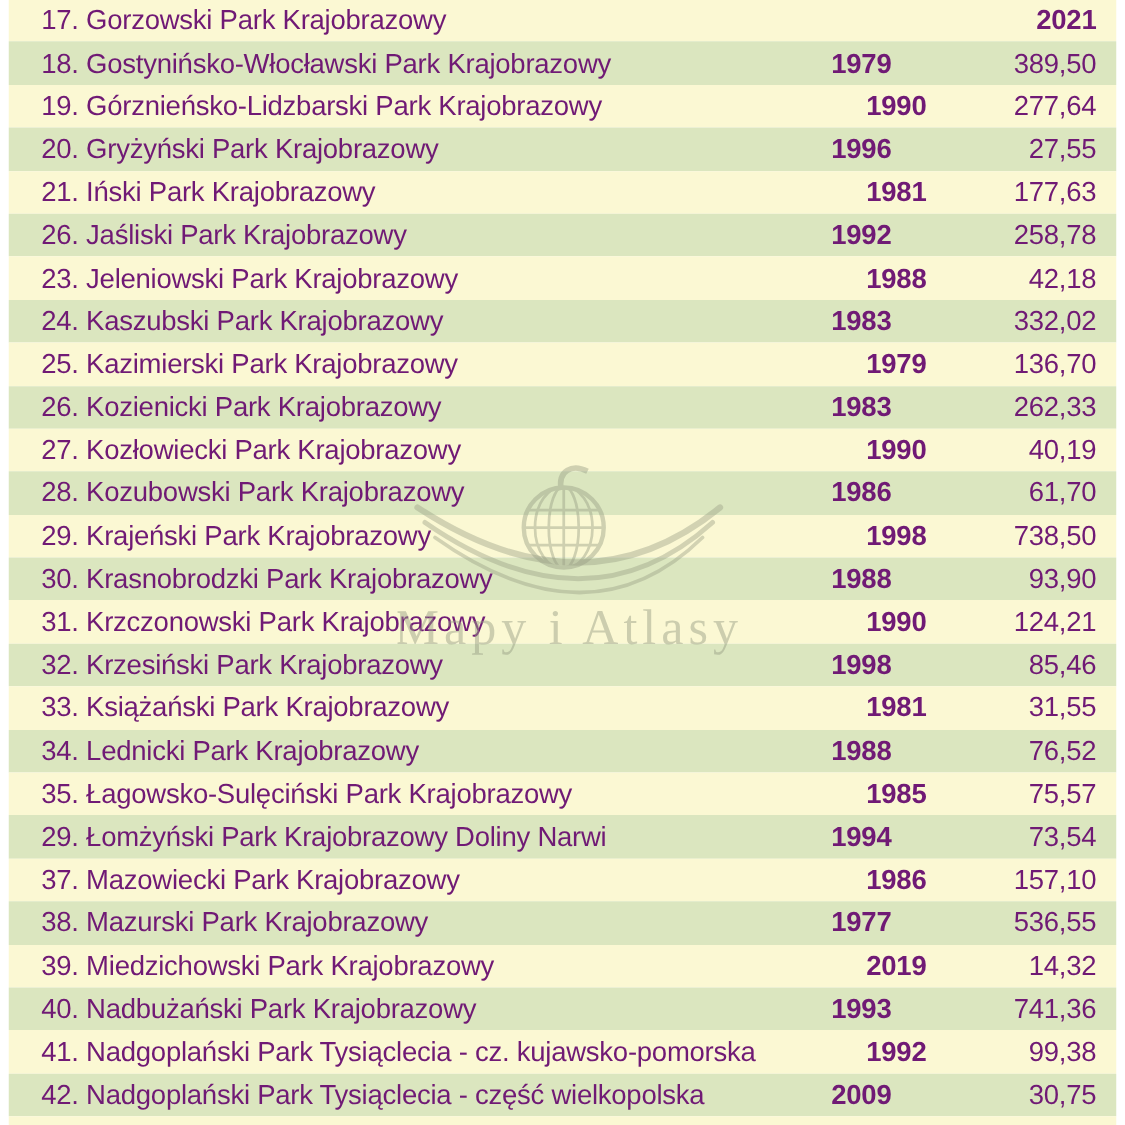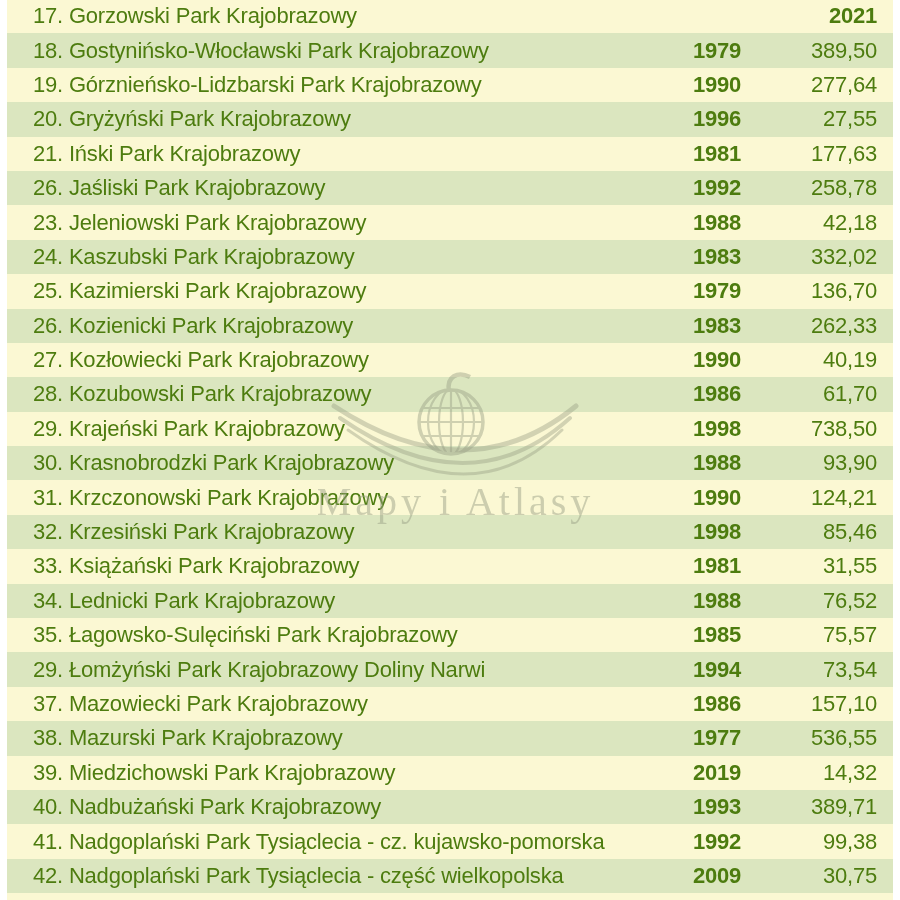--- a/index.html
+++ b/index.html
@@ -23,25 +23,25 @@
     left: 7px;
     top: -1px;
     width: 886px;
   }
   .row {
     display: flex;
     align-items: center;
     height: 34.4px;
     font-size: 22px;
     letter-spacing: -0.2px;
-    color: #4d7c0f;
+    color: #701a75;
     white-space: nowrap;
   }
   .row.odd  { background: #fbf8d3; }
-  .row.even { background: #dbe6bf; }
+  .row.even { background: #dbe6bf; gap: 28px; }
   .cell-name {
     flex: 1;
     padding-left: 26px;
     overflow: hidden;
   }
   .cell-year {
     width: 64px;
     text-align: left;
     font-weight: bold;
   }
@@ -179,21 +179,21 @@
         <div class="cell-area">536,55</div>
       </div>
       <div class="row odd">
         <div class="cell-name">39. Miedzichowski Park Krajobrazowy</div>
         <div class="cell-year">2019</div>
         <div class="cell-area">14,32</div>
       </div>
       <div class="row even">
         <div class="cell-name">40. Nadbużański Park Krajobrazowy</div>
         <div class="cell-year">1993</div>
-        <div class="cell-area">389,71</div>
+        <div class="cell-area">741,36</div>
       </div>
       <div class="row odd">
         <div class="cell-name">41. Nadgoplański Park Tysiąclecia - cz. kujawsko-pomorska</div>
         <div class="cell-year">1992</div>
         <div class="cell-area">99,38</div>
       </div>
       <div class="row even">
         <div class="cell-name">42. Nadgoplański Park Tysiąclecia - część wielkopolska</div>
         <div class="cell-year">2009</div>
         <div class="cell-area">30,75</div>

